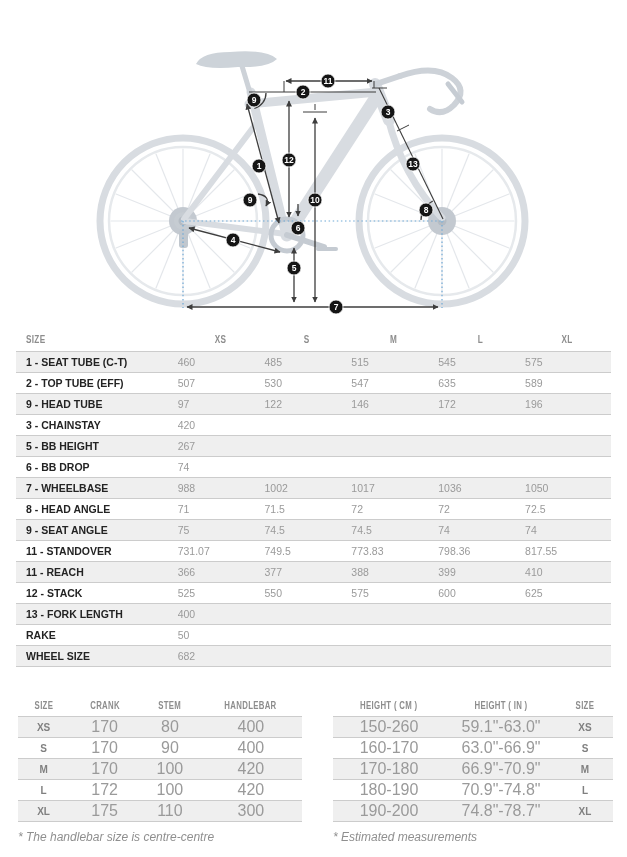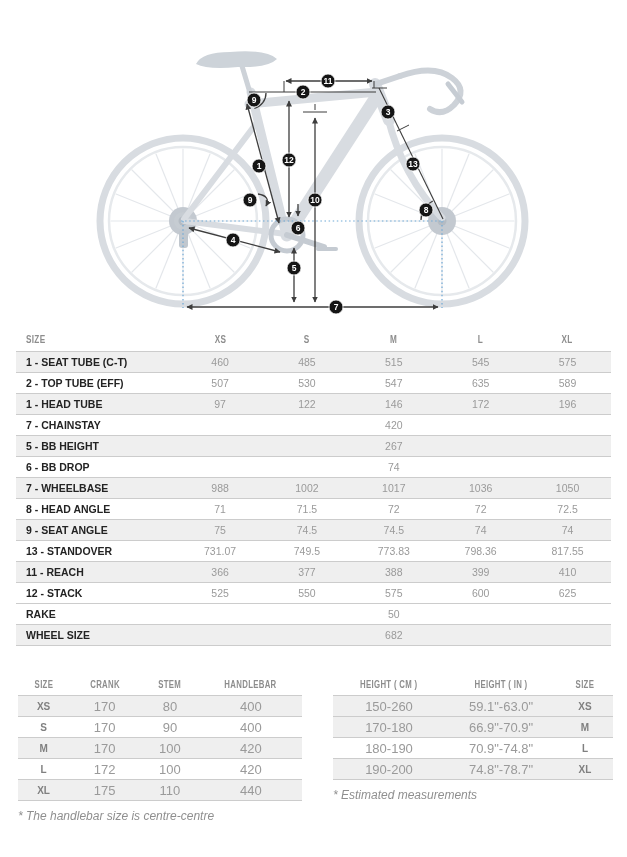--- a/index.html
+++ b/index.html
@@ -17,27 +17,27 @@
          font-weight:700; letter-spacing:.4px; color:#8d8d8d; }
   .cth.left { transform-origin:left center; }
 
   
   table { border-collapse:collapse; table-layout:fixed; }
   .geo { width:595px; margin:3px 16px 0 16px; }
   .geo th { height:23px; font-size:10.5px; text-align:center; border-bottom:1px solid #cccccc; font-weight:700; }
   .geo th:first-child { text-align:left; padding-left:10px; width:27%; }
   .geo td { height:21px; font-size:10.5px; border-bottom:1px solid #cccccc; }
   .geo td.lbl { text-align:left; padding-left:10px; font-weight:700; color:#232323; font-size:10.5px; }
-  .geo td.val { text-align:center; color:#9a9a9a; }
+  .geo td.val { text-align:left; color:#9a9a9a; }
   tr.alt { background:#efefef; }
 
   
   .bottom { display:flex; margin:28px 0 0 18px; gap:31px; align-items:flex-start; }
   .bt table th { height:22px; font-size:10px; text-align:center; border-bottom:1px solid #cccccc; font-weight:700; }
-  .bt table td { height:21px; font-size:13px; text-align:center; border-bottom:1px solid #cccccc; color:#9a9a9a; }
+  .bt table td { height:21px; font-size:16px; text-align:center; border-bottom:1px solid #cccccc; color:#9a9a9a; }
   .bt table td.sz { font-weight:700; color:#808080; font-size:10px; }
   .tbl-comp { width:284px; }
   .tbl-comp th:nth-child(1){width:18%} .tbl-comp th:nth-child(2){width:25%}
   .tbl-comp th:nth-child(3){width:21%} .tbl-comp th:nth-child(4){width:36%}
   .tbl-height { width:280px; }
   .tbl-height th:nth-child(1){width:40%} .tbl-height th:nth-child(2){width:40%}
   .tbl-height th:nth-child(3){width:20%}
   .footnote { margin-top:8px; font-size:12px; font-style:italic; color:#8f8f8f; }
 </style>
 </head>
@@ -226,29 +226,29 @@
       </tr>
       <tr>
         <td class="lbl">2 - TOP TUBE (EFF)</td>
         <td class="val">507</td>
         <td class="val">530</td>
         <td class="val">547</td>
         <td class="val">635</td>
         <td class="val">589</td>
       </tr>
       <tr class="alt">
-        <td class="lbl">1 - HEAD TUBE</td>
+        <td class="lbl">9 - HEAD TUBE</td>
         <td class="val">97</td>
         <td class="val">122</td>
         <td class="val">146</td>
         <td class="val">172</td>
         <td class="val">196</td>
       </tr>
       <tr>
-        <td class="lbl">7 - CHAINSTAY</td>
+        <td class="lbl">3 - CHAINSTAY</td>
         <td class="val" colspan="5">420</td>
       </tr>
       <tr class="alt">
         <td class="lbl">5 - BB HEIGHT</td>
         <td class="val" colspan="5">267</td>
       </tr>
       <tr>
         <td class="lbl">6 - BB DROP</td>
         <td class="val" colspan="5">74</td>
       </tr>
@@ -270,21 +270,21 @@
       </tr>
       <tr class="alt">
         <td class="lbl">9 - SEAT ANGLE</td>
         <td class="val">75</td>
         <td class="val">74.5</td>
         <td class="val">74.5</td>
         <td class="val">74</td>
         <td class="val">74</td>
       </tr>
       <tr>
-        <td class="lbl">13 - STANDOVER</td>
+        <td class="lbl">11 - STANDOVER</td>
         <td class="val">731.07</td>
         <td class="val">749.5</td>
         <td class="val">773.83</td>
         <td class="val">798.36</td>
         <td class="val">817.55</td>
       </tr>
       <tr class="alt">
         <td class="lbl">11 - REACH</td>
         <td class="val">366</td>
         <td class="val">377</td>
@@ -292,20 +292,24 @@
         <td class="val">399</td>
         <td class="val">410</td>
       </tr>
       <tr>
         <td class="lbl">12 - STACK</td>
         <td class="val">525</td>
         <td class="val">550</td>
         <td class="val">575</td>
         <td class="val">600</td>
         <td class="val">625</td>
+      </tr>
+      <tr class="alt">
+        <td class="lbl">13 - FORK LENGTH</td>
+        <td class="val" colspan="5">400</td>
       </tr>
       <tr>
         <td class="lbl">RAKE</td>
         <td class="val" colspan="5">50</td>
       </tr>
       <tr class="alt">
         <td class="lbl">WHEEL SIZE</td>
         <td class="val" colspan="5">682</td>
       </tr>
     </tbody>
@@ -344,41 +348,46 @@
           <tr>
             <td class="sz">L</td>
             <td>172</td>
             <td>100</td>
             <td>420</td>
           </tr>
           <tr class="alt">
             <td class="sz">XL</td>
             <td>175</td>
             <td>110</td>
-            <td>440</td>
+            <td>300</td>
           </tr>
         </tbody>
     </table>
     <div class="footnote">* The handlebar size is centre-centre</div>
   </div>
   <div class="bt">
     <table class="tbl-height">
       <thead>
           <tr id="height-head">
             <th><span class="cth">HEIGHT ( CM )</span></th>
             <th><span class="cth">HEIGHT ( IN )</span></th>
             <th><span class="cth">SIZE</span></th>
           </tr>
         </thead>
       <tbody id="height-body">
           <tr class="alt">
             <td>150-260</td>
             <td>59.1"-63.0"</td>
             <td class="sz">XS</td>
           </tr>
+          <tr>
+            <td>160-170</td>
+            <td>63.0"-66.9"</td>
+            <td class="sz">S</td>
+          </tr>
           <tr class="alt">
             <td>170-180</td>
             <td>66.9"-70.9"</td>
             <td class="sz">M</td>
           </tr>
           <tr>
             <td>180-190</td>
             <td>70.9"-74.8"</td>
             <td class="sz">L</td>
           </tr>

